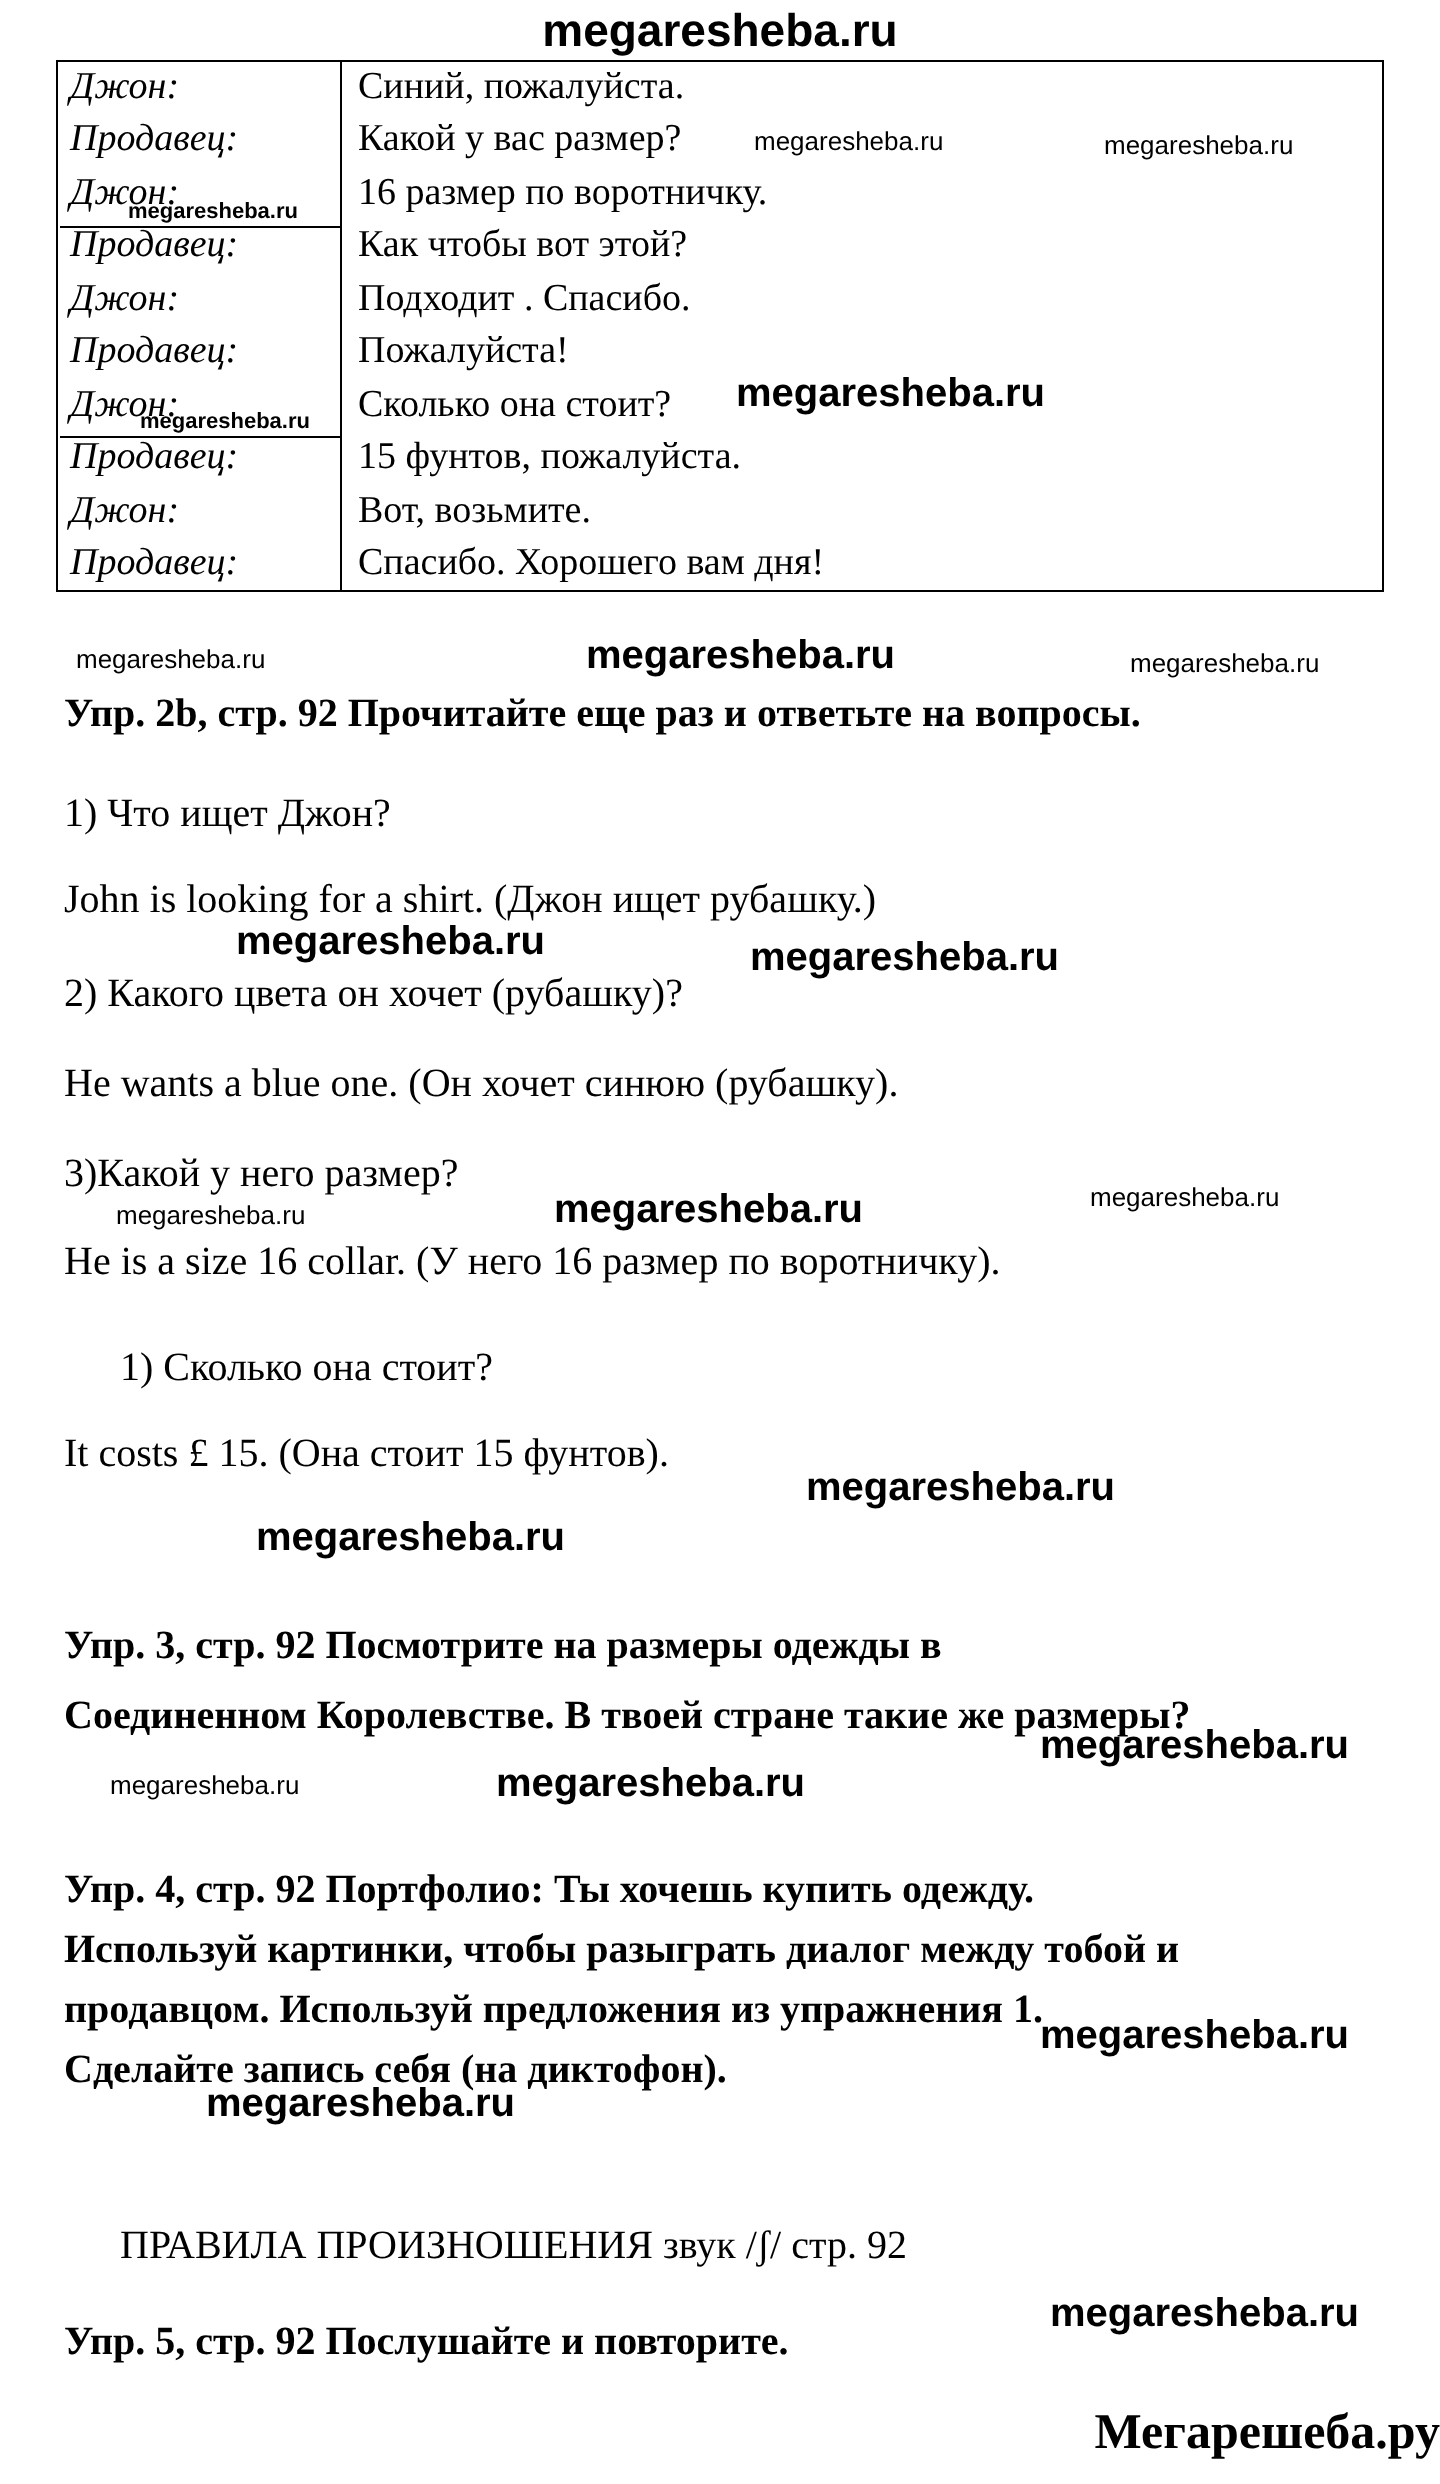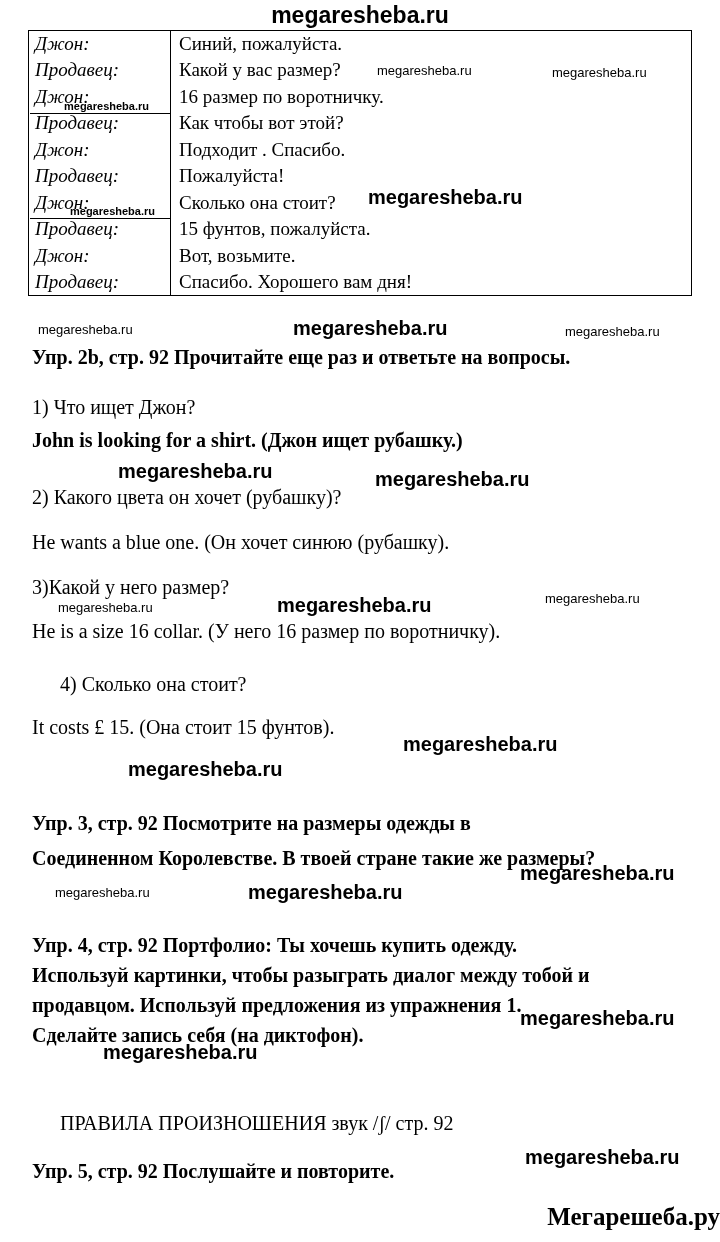--- a/index.html
+++ b/index.html
@@ -103,37 +103,37 @@
   <span class="abs wm wm-xs" style="top:205px; left:70px;">megaresheba.ru</span>
   <div class="abs hline" style="top:218px; left:30px; width:140px;"></div>
 
   <span class="abs wm wm-sm" style="top:322px; left:38px;">megaresheba.ru</span>
   <span class="abs wm wm-md" style="top:317px; left:293px;">megaresheba.ru</span>
   <span class="abs wm wm-sm" style="top:324px; left:565px;">megaresheba.ru</span>
 
   <div class="abs txt bold" style="top:346px; left:32px;">Упр. 2b, стр. 92 Прочитайте еще раз и ответьте на вопросы.</div>
 
   <div class="abs txt" style="top:396px; left:32px;">1) Что ищет Джон?</div>
-  <div class="abs txt" style="top:429px; left:32px;font-weight:bold;">John is looking for a shirt. (Джон ищет рубашку.)</div>
+  <div class="abs txt" style="top:439px; left:32px;">John is looking for a shirt. (Джон ищет рубашку.)</div>
 
   <span class="abs wm wm-md" style="top:460px; left:118px;">megaresheba.ru</span>
   <span class="abs wm wm-md" style="top:468px; left:375px;">megaresheba.ru</span>
 
   <div class="abs txt" style="top:486px; left:32px;">2) Какого цвета он хочет (рубашку)?</div>
   <div class="abs txt" style="top:531px; left:32px;">He wants a blue one. (Он хочет синюю (рубашку).</div>
 
   <div class="abs txt" style="top:576px; left:32px;">3)Какой у него размер?</div>
 
   <span class="abs wm wm-sm" style="top:600px; left:58px;">megaresheba.ru</span>
   <span class="abs wm wm-md" style="top:594px; left:277px;">megaresheba.ru</span>
   <span class="abs wm wm-sm" style="top:591px; left:545px;">megaresheba.ru</span>
 
   <div class="abs txt" style="top:620px; left:32px;">He is a size 16 collar. (У него 16 размер по воротничку).</div>
 
-  <div class="abs txt" style="top:673px; left:60px;">4) Сколько она стоит?</div>
+  <div class="abs txt" style="top:673px; left:60px;">1) Сколько она стоит?</div>
   <div class="abs txt" style="top:716px; left:32px;">It costs £ 15. (Она стоит 15 фунтов).</div>
 
   <span class="abs wm wm-md" style="top:733px; left:403px;">megaresheba.ru</span>
   <span class="abs wm wm-md" style="top:758px; left:128px;">megaresheba.ru</span>
 
   <div class="abs block" style="top:806px; left:32px; line-height:35px;">
     <div class="txt bold">Упр. 3, стр. 92 Посмотрите на размеры одежды в</div>
     <div class="txt bold">Соединенном Королевстве. В твоей стране такие же размеры?</div>
   </div>
 

